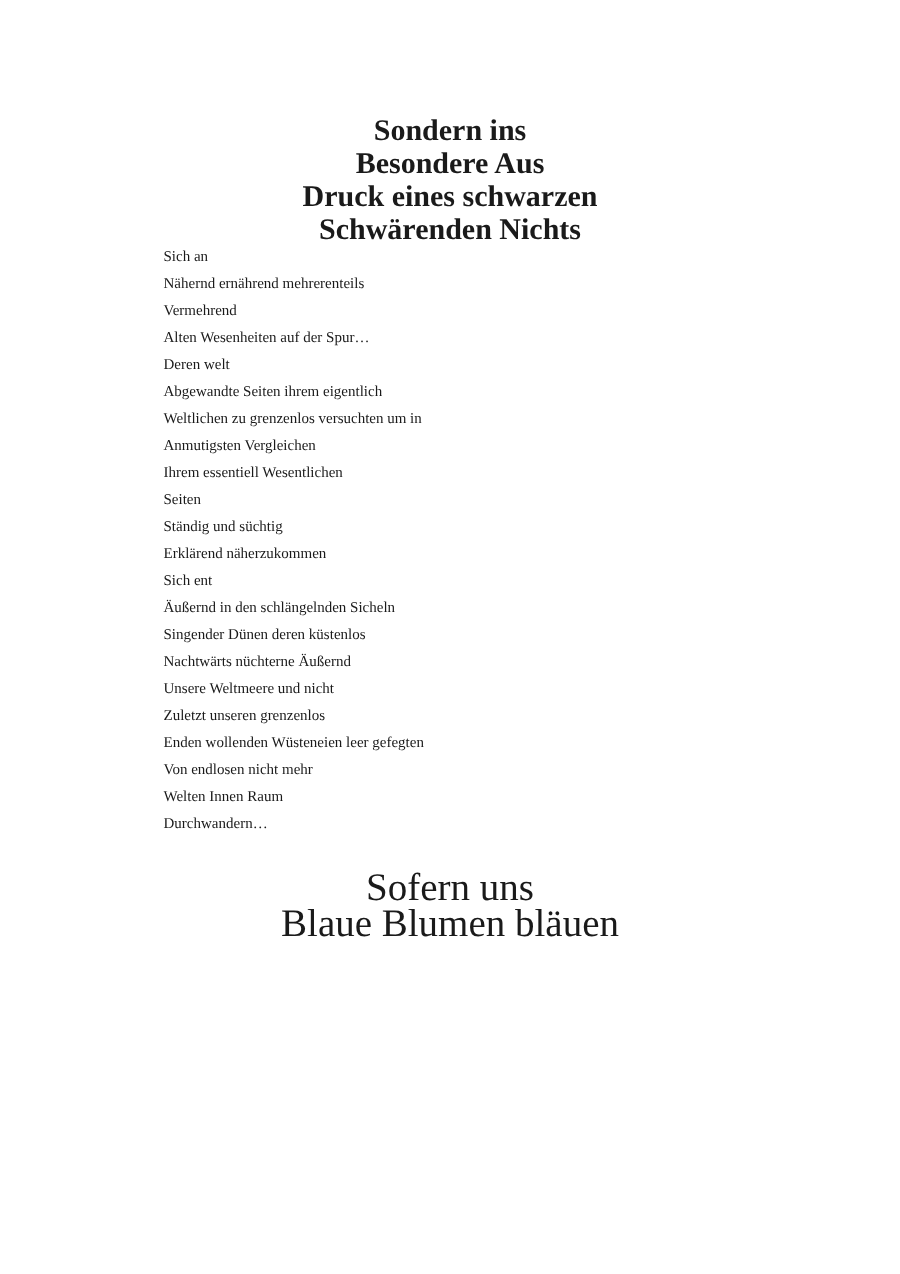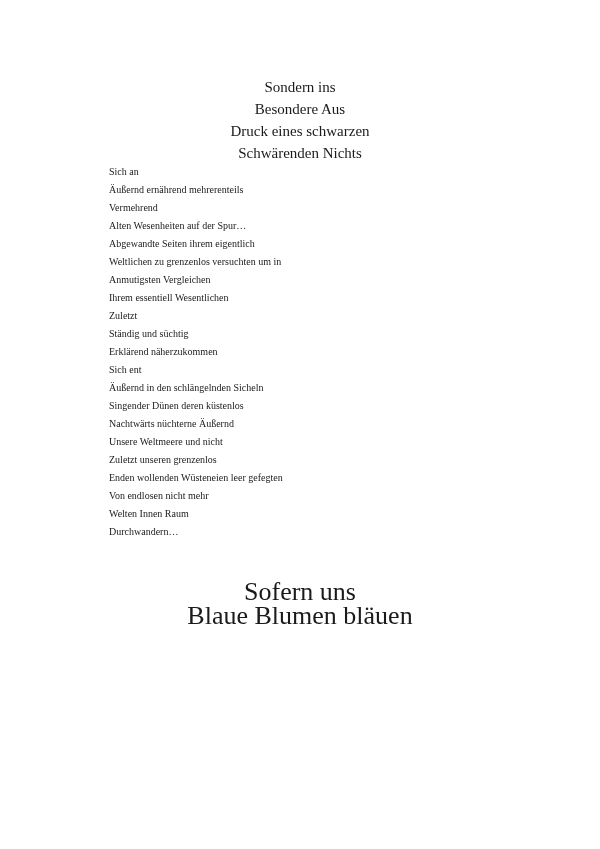--- a/index.html
+++ b/index.html
@@ -7,21 +7,21 @@
     .page {
       position: absolute; left: 0; top: 0; width: 600px; height: 849px;
       background: #ffffff; color: #1a1a1a;
       font-family: "Liberation Serif", "DejaVu Serif", serif;
     }
     .heading-block {
       position: absolute; left: 0; width: 600px; text-align: center;
     }
     .heading-top { top: 76px; }
     .heading-top .hline {
-      font-size: 15px; line-height: 22px; height: 22px; white-space: nowrap;
+      font-size: 20px; line-height: 22px; height: 22px; white-space: nowrap; font-weight: bold;
     }
     .body-block {
       position: absolute; left: 109px; top: 163px; width: 400px;
     }
     .body-block .bline {
       font-size: 10px; line-height: 18px; height: 18px; white-space: nowrap;
     }
     .heading-bottom { top: 580px; }
     .heading-bottom .hline {
       font-size: 26px; line-height: 24px; height: 24px; white-space: nowrap;
@@ -34,28 +34,29 @@
 
   <div class="heading-block heading-top">
     <div class="hline">Sondern ins</div>
     <div class="hline">Besondere Aus</div>
     <div class="hline">Druck eines schwarzen</div>
     <div class="hline">Schwärenden Nichts</div>
   </div>
 
   <div class="body-block">
     <div class="bline">Sich an</div>
-    <div class="bline">Äußernd ernährend mehrerenteils</div>
+    <div class="bline">Nähernd ernährend mehrerenteils</div>
     <div class="bline">Vermehrend</div>
     <div class="bline">Alten Wesenheiten auf der Spur…</div>
+    <div class="bline">Deren welt</div>
     <div class="bline">Abgewandte Seiten ihrem eigentlich</div>
     <div class="bline">Weltlichen zu grenzenlos versuchten um in</div>
     <div class="bline">Anmutigsten Vergleichen</div>
     <div class="bline">Ihrem essentiell Wesentlichen</div>
-    <div class="bline">Zuletzt</div>
+    <div class="bline">Seiten</div>
     <div class="bline">Ständig und süchtig</div>
     <div class="bline">Erklärend näherzukommen</div>
     <div class="bline">Sich ent</div>
     <div class="bline">Äußernd in den schlängelnden Sicheln</div>
     <div class="bline">Singender Dünen deren küstenlos</div>
     <div class="bline">Nachtwärts nüchterne Äußernd</div>
     <div class="bline">Unsere Weltmeere und nicht</div>
     <div class="bline">Zuletzt unseren grenzenlos</div>
     <div class="bline">Enden wollenden Wüsteneien leer gefegten</div>
     <div class="bline">Von endlosen nicht mehr</div>

